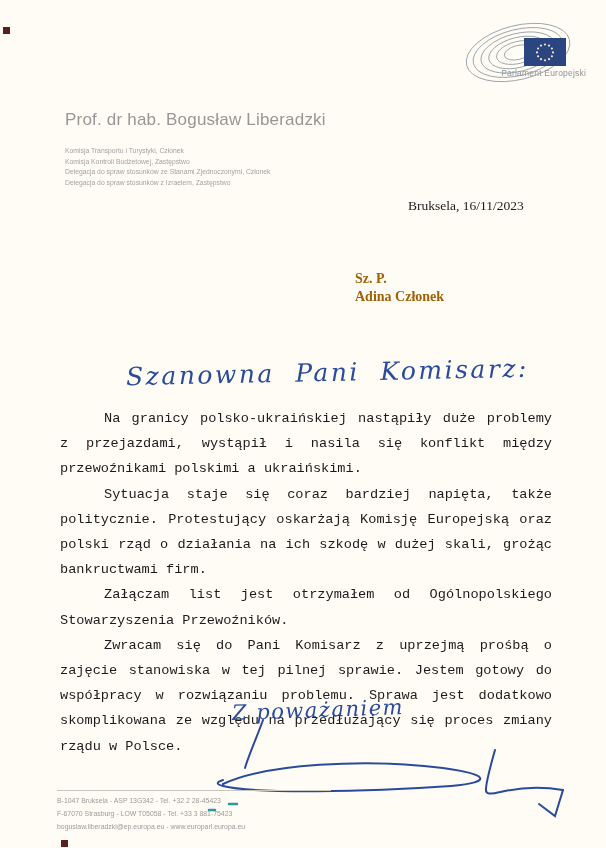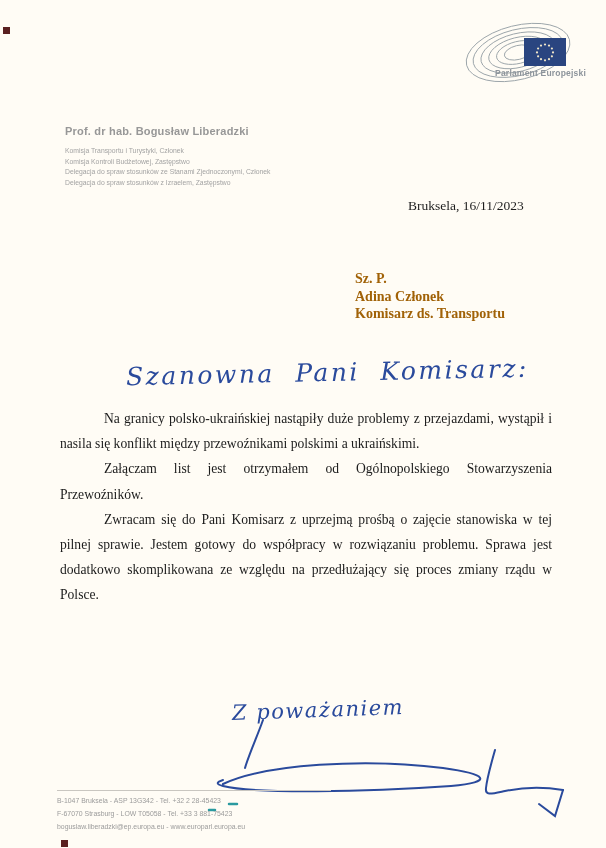--- a/index.html
+++ b/index.html
@@ -14,27 +14,27 @@
   
   .scan-mark{position:absolute;background:#5a2020;width:7px;height:7px;}
   .scan-mark.top{left:3px;top:27px;}
   .scan-mark.bottom{left:61px;top:840px;}
   
   .logo{position:absolute;right:18px;top:20px;width:130px;height:68px;}
   .logo svg{display:block;}
   .logo-caption{
     position:absolute;right:20px;top:68px;
     font-family:"Liberation Sans", sans-serif;
-    font-size:8.5px;font-weight:700;color:#8d949b;letter-spacing:.2px;
+    font-size:8.5px;font-weight:400;color:#8d949b;letter-spacing:.2px;
   }
   
   .sender-name{
-    position:absolute;left:65px;top:125px;
+    position:absolute;left:65px;top:110px;
     font-family:"Liberation Sans", sans-serif;
-    font-size:11px;font-weight:700;color:#979797;letter-spacing:.2px;
+    font-size:17px;font-weight:400;color:#979797;letter-spacing:.2px;
   }
   .sender-roles{
     position:absolute;left:65px;top:146px;
     font-family:"Liberation Sans", sans-serif;
     font-size:6.8px;color:#a3a3a3;line-height:10.5px;
   }
   
   .dateline{
     position:absolute;left:408px;top:198px;
     font-size:13.5px;color:#1d1d1d;text-align:center;
@@ -59,21 +59,21 @@
     position:absolute;left:232px;top:698px;
     font-size:21px;letter-spacing:1.5px;
     transform:rotate(-2deg);
   }
   
   .body-text{
     position:absolute;left:60px;top:406px;width:492px;
     font-size:13.6px;color:#1b1b1b;line-height:25.2px;
     text-align:justify;
   }
-  .body-text p{margin:0;text-indent:44px;}
+  .body-text p{margin:0;text-indent:44px;font-family:Liberation Mono, monospace;}
   
   .signature{position:absolute;left:195px;top:712px;width:380px;height:110px;}
   
   .footer{
     position:absolute;left:57px;top:790px;width:300px;
     font-family:"Liberation Sans", sans-serif;
     font-size:6.9px;color:#9b9b9b;line-height:12.8px;
   }
   .footer-rule{border-top:1px solid #c9c6c0;width:274px;margin-bottom:4px;}
 </style>
@@ -122,27 +122,27 @@
     <div>Komisja Kontroli Budżetowej, Zastępstwo</div>
     <div>Delegacja do spraw stosunków ze Stanami Zjednoczonymi, Członek</div>
     <div>Delegacja do spraw stosunków z Izraelem, Zastępstwo</div>
   </div>
 
   <div class="dateline">Bruksela, 16/11/2023</div>
 
   <div class="recipient">
     <div>Sz. P.</div>
     <div>Adina Członek</div>
-    <div>Komisarz ds. Transportu</div>
   </div>
 
   <div class="handwriting greeting">Szanowna Pani Komisarz:</div>
 
   <div class="body-text">
     <p>Na granicy polsko-ukraińskiej nastąpiły duże problemy z przejazdami, wystąpił i nasila się konflikt między przewoźnikami polskimi a ukraińskimi.</p>
+    <p>Sytuacja staje się coraz bardziej napięta, także politycznie. Protestujący oskarżają Komisję Europejską oraz polski rząd o działania na ich szkodę w dużej skali, grożąc bankructwami firm.</p>
     <p>Załączam list jest otrzymałem od Ogólnopolskiego Stowarzyszenia Przewoźników.</p>
     <p>Zwracam się do Pani Komisarz z uprzejmą prośbą o zajęcie stanowiska w tej pilnej sprawie. Jestem gotowy do współpracy w rozwiązaniu problemu. Sprawa jest dodatkowo skomplikowana ze względu na przedłużający się proces zmiany rządu w Polsce.</p>
   </div>
 
   <div class="handwriting closing">Z poważaniem</div>
 
   <div class="signature">
     <svg width="380" height="110" viewBox="0 0 380 110">
       <g fill="none" stroke="#2a4a9c" stroke-width="2" stroke-linecap="round">
 

